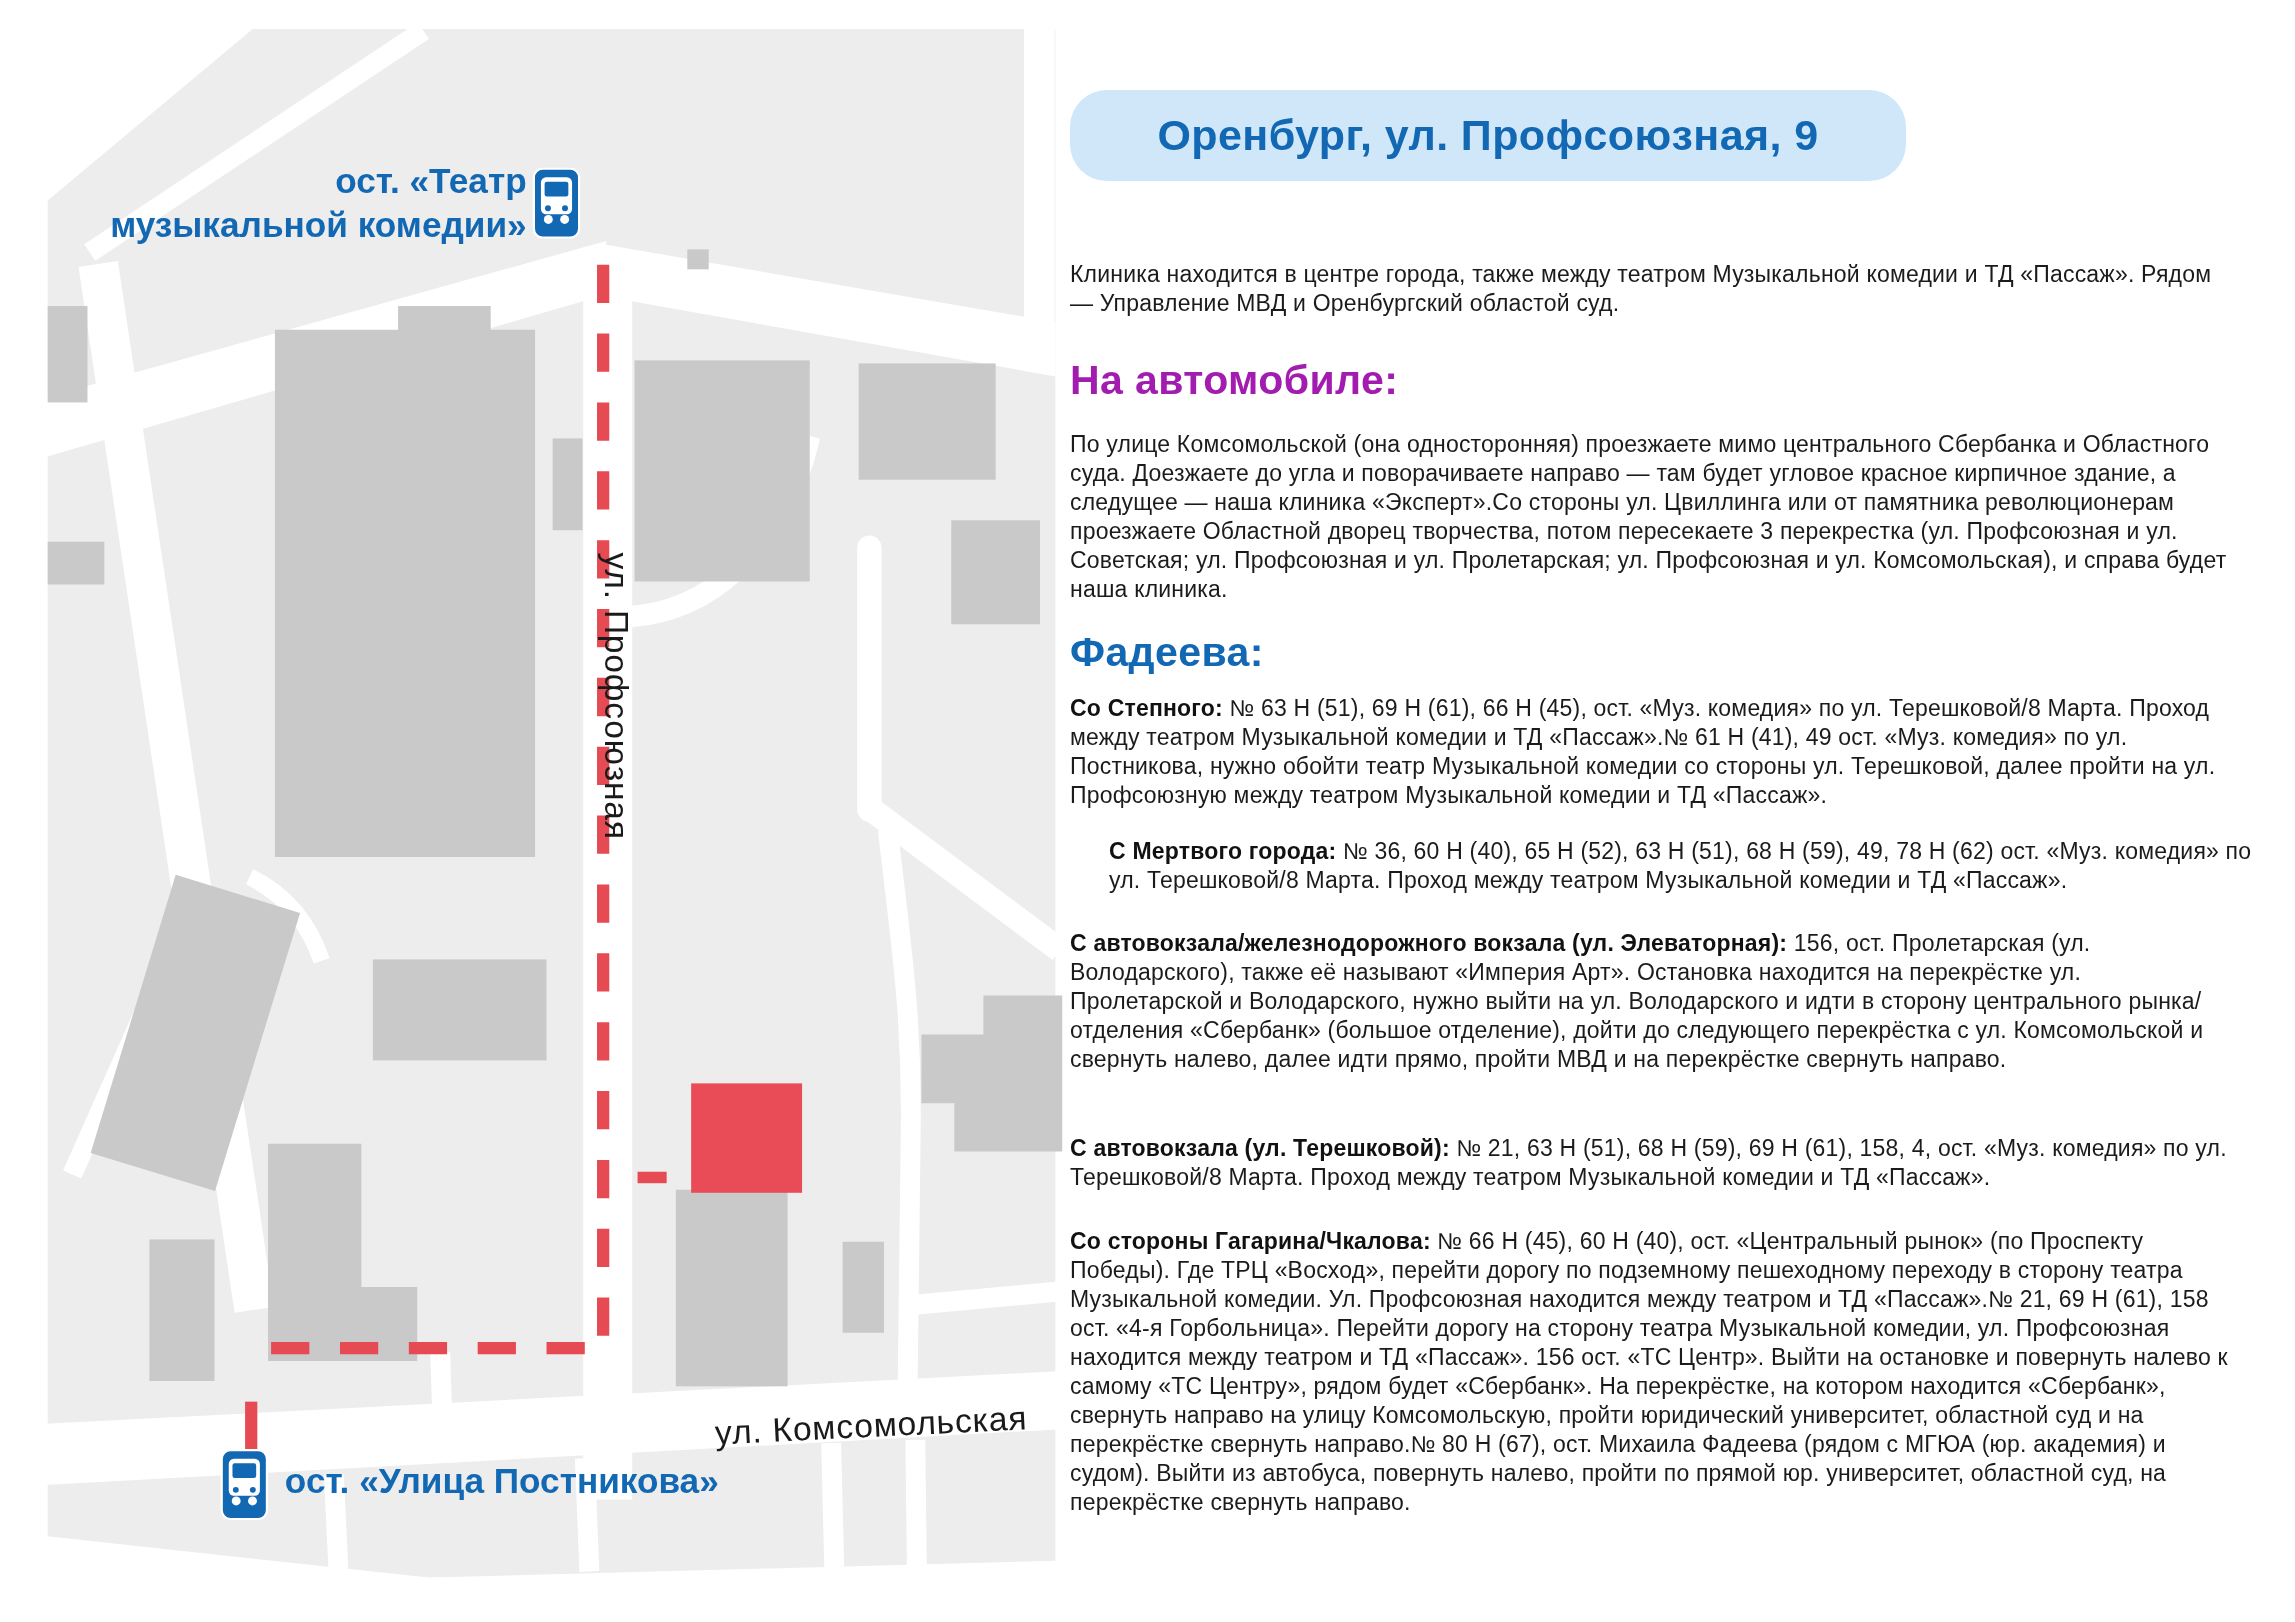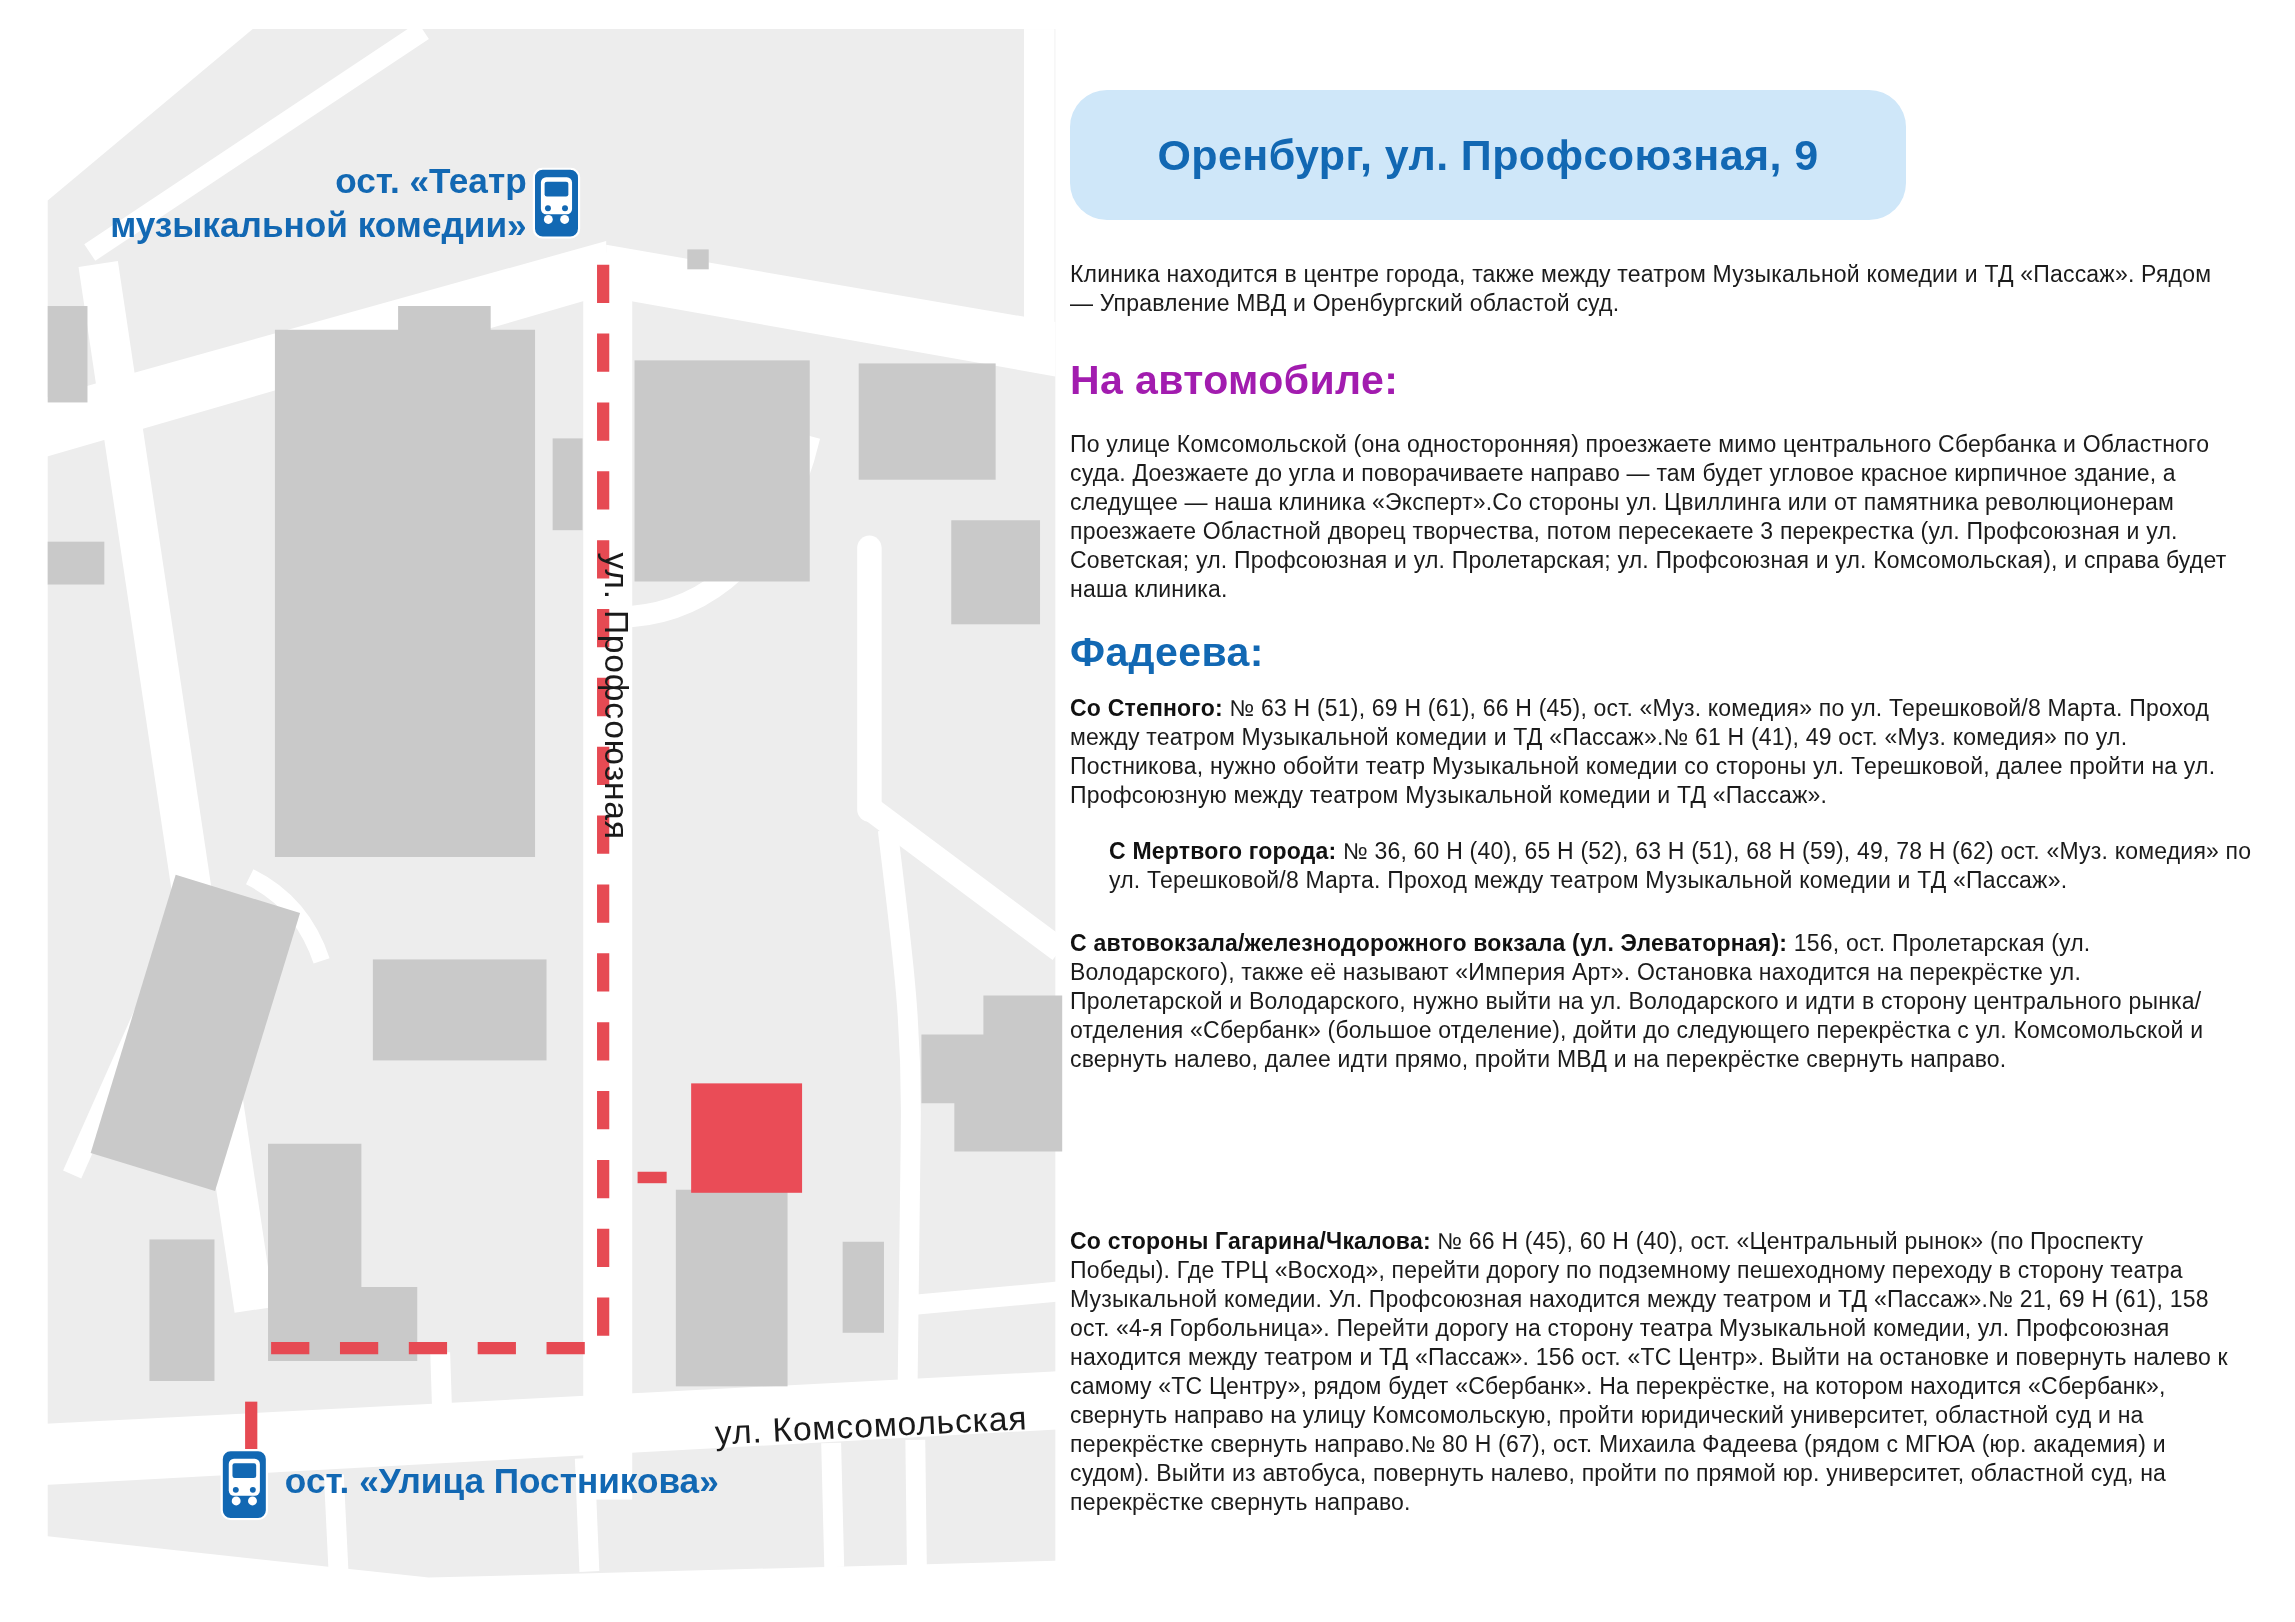--- a/index.html
+++ b/index.html
@@ -9,21 +9,21 @@
   svg text{font-family:"Liberation Sans","DejaVu Sans",sans-serif;}
   .map-base{fill:#ededed;}
   .street{fill:#ffffff;}
   .street-line{stroke:#ffffff;fill:none;}
   .building{fill:#c9c9c9;}
   .clinic{fill:#ea4c57;}
   .route{stroke:#e64a53;fill:none;}
   .street-label{fill:#1a1a1a;font-size:44px;letter-spacing:1px;}
   .stop-label{fill:#1268b3;font-size:46px;font-weight:700;}
   .panel-el{position:absolute;left:1070px;width:1165px;margin:0;}
-  .badge{position:absolute;left:1070px;top:90px;width:836px;height:130px;background:#cfe7f9;
+  .badge{position:absolute;left:1070px;top:90px;width:836px;height:91px;background:#cfe7f9;
          border-radius:37px;display:flex;align-items:center;justify-content:center;}
   .badge span{color:#1268b3;font-size:43px;font-weight:700;letter-spacing:0.4px;}
   .body-text{font-size:23px;line-height:29px;color:#1b1b1b;letter-spacing:0.2px;}
   .body-text b{font-weight:700;color:#111111;text-align:center;}
   .sec-heading{font-size:41px;font-weight:700;letter-spacing:0.4px;}
   .h-red{color:#a21caf;}
   .h-blue{color:#1268b3;}
 </style>
 </head>
 <body>
@@ -117,17 +117,18 @@
   <p class="panel-el body-text" style="top:430px;">По улице Комсомольской (она односторонняя) проезжаете мимо центрального Сбербанка и Областного суда. Доезжаете до угла и поворачиваете направо — там будет угловое красное кирпичное здание, а следущее — наша клиника «Эксперт».Со стороны ул. Цвиллинга или от памятника революционерам проезжаете Областной дворец творчества, потом пересекаете 3 перекрестка (ул. Профсоюзная и ул. Советская; ул. Профсоюзная и ул. Пролетарская; ул. Профсоюзная и ул. Комсомольская), и справа будет наша клиника.</p>
 
   <h2 class="panel-el sec-heading h-blue" style="top:629px;">Фадеева:</h2>
 
   <p class="panel-el body-text" style="top:694px;"><b>Со Степного:</b> <span>№ 63 Н (51), 69 Н (61), 66 Н (45), ост. «Муз. комедия» по ул. Терешковой/8 Марта. Проход между театром Музыкальной комедии и ТД «Пассаж».№ 61 Н (41), 49 ост. «Муз. комедия» по ул. Постникова, нужно обойти театр Музыкальной комедии со стороны ул. Терешковой, далее пройти на ул. Профсоюзную между театром Музыкальной комедии и ТД «Пассаж».</span></p>
 
   <p class="panel-el body-text" style="top:837px;margin-left:39px;"><b>С Мертвого города:</b> <span>№ 36, 60 Н (40), 65 Н (52), 63 Н (51), 68 Н (59), 49, 78 Н (62) ост. «Муз. комедия» по ул. Терешковой/8 Марта. Проход между театром Музыкальной комедии и ТД «Пассаж».</span></p>
 
   <p class="panel-el body-text" style="top:929px;"><b>С автовокзала/железнодорожного вокзала (ул. Элеваторная):</b> <span>156, ост. Пролетарская (ул. Володарского), также её называют «Империя Арт». Остановка находится на перекрёстке ул. Пролетарской и Володарского, нужно выйти на ул. Володарского и идти в сторону центрального рынка/отделения «Сбербанк» (большое отделение), дойти до следующего перекрёстка с ул. Комсомольской и свернуть налево, далее идти прямо, пройти МВД и на перекрёстке свернуть направо.</span></p>
 
+  <p class="panel-el body-text" style="top:1134px;"><b>С автовокзала (ул. Терешковой):</b> <span>№ 21, 63 Н (51), 68 Н (59), 69 Н (61), 158, 4, ост. «Муз. комедия» по ул. Терешковой/8 Марта. Проход между театром Музыкальной комедии и ТД «Пассаж».</span></p>
 
   <p class="panel-el body-text" style="top:1227px;"><b>Со стороны Гагарина/Чкалова:</b> <span>№ 66 Н (45), 60 Н (40), ост. «Центральный рынок» (по Проспекту Победы). Где ТРЦ «Восход», перейти дорогу по подземному пешеходному переходу в сторону театра Музыкальной комедии. Ул. Профсоюзная находится между театром и ТД «Пассаж».№ 21, 69 Н (61), 158 ост. «4-я Горбольница». Перейти дорогу на сторону театра Музыкальной комедии, ул. Профсоюзная находится между театром и ТД «Пассаж». 156 ост. «ТС Центр». Выйти на остановке и повернуть налево к самому «ТС Центру», рядом будет «Сбербанк». На перекрёстке, на котором находится «Сбербанк», свернуть направо на улицу Комсомольскую, пройти юридический университет, областной суд и на перекрёстке свернуть направо.№ 80 Н (67), ост. Михаила Фадеева (рядом с МГЮА (юр. академия) и судом). Выйти из автобуса, повернуть налево, пройти по прямой юр. университет, областной суд, на перекрёстке свернуть направо.</span></p>
 
 </div>
 
 
 </body></html>

